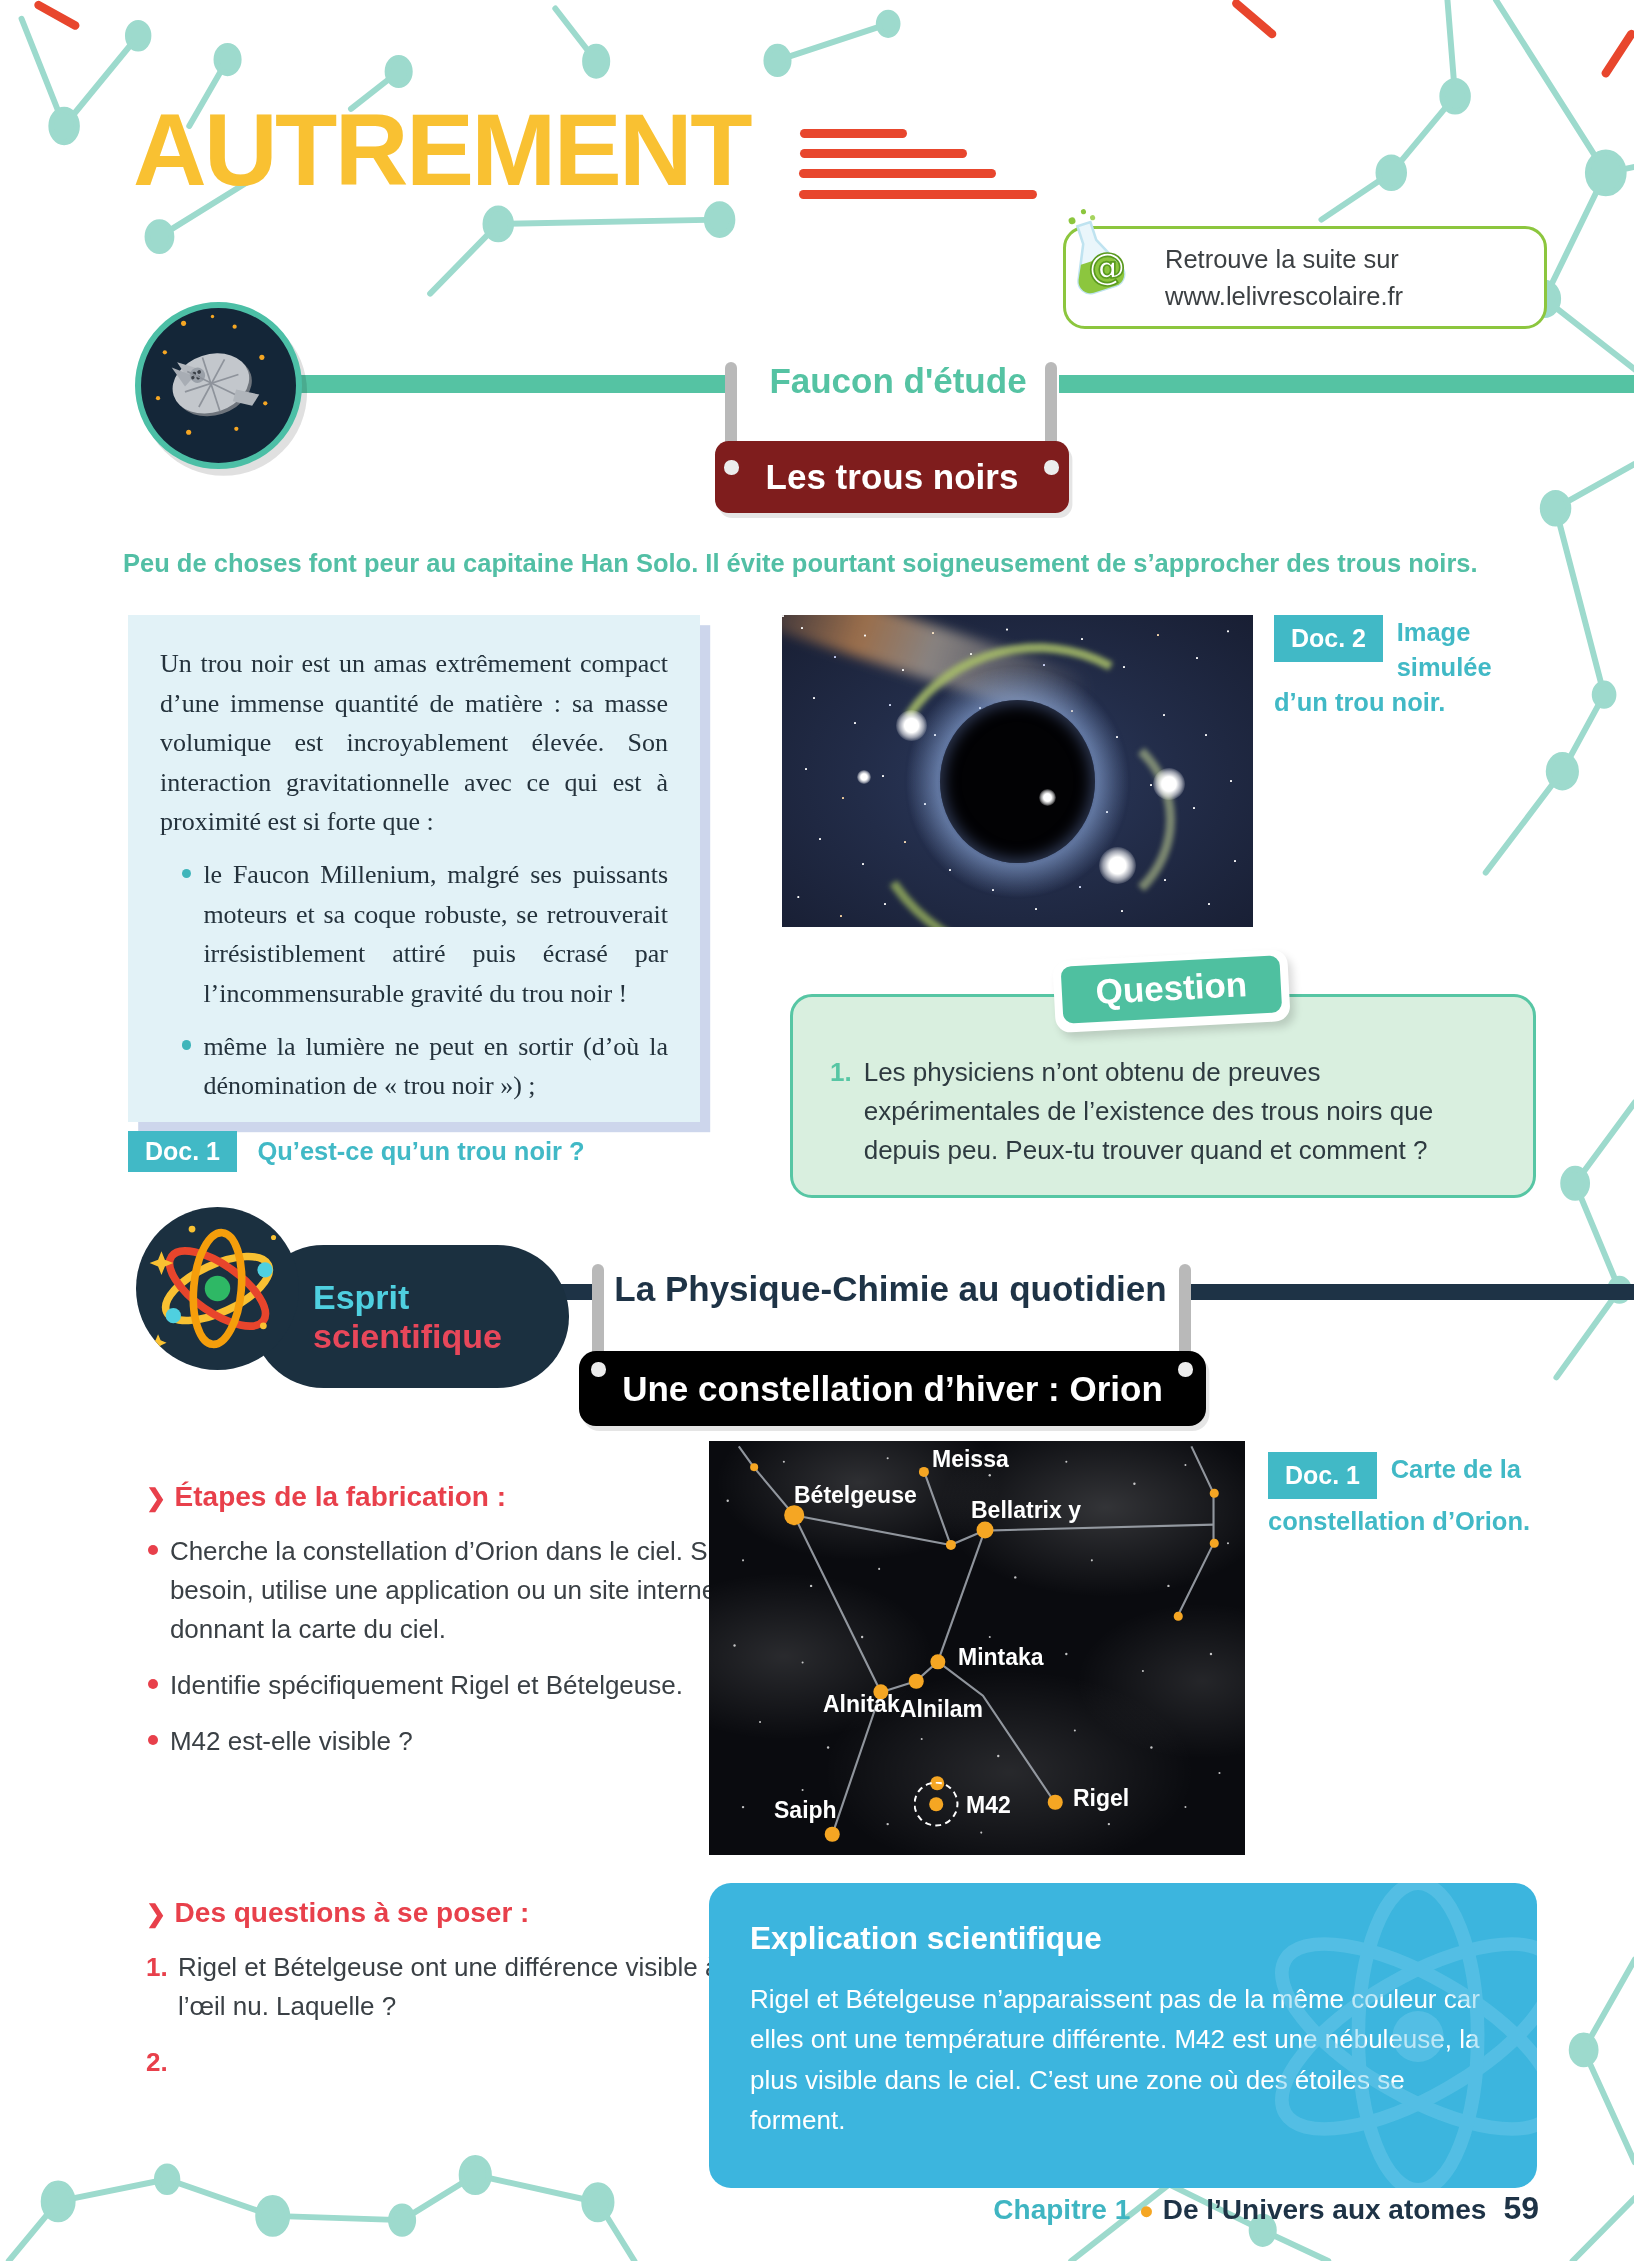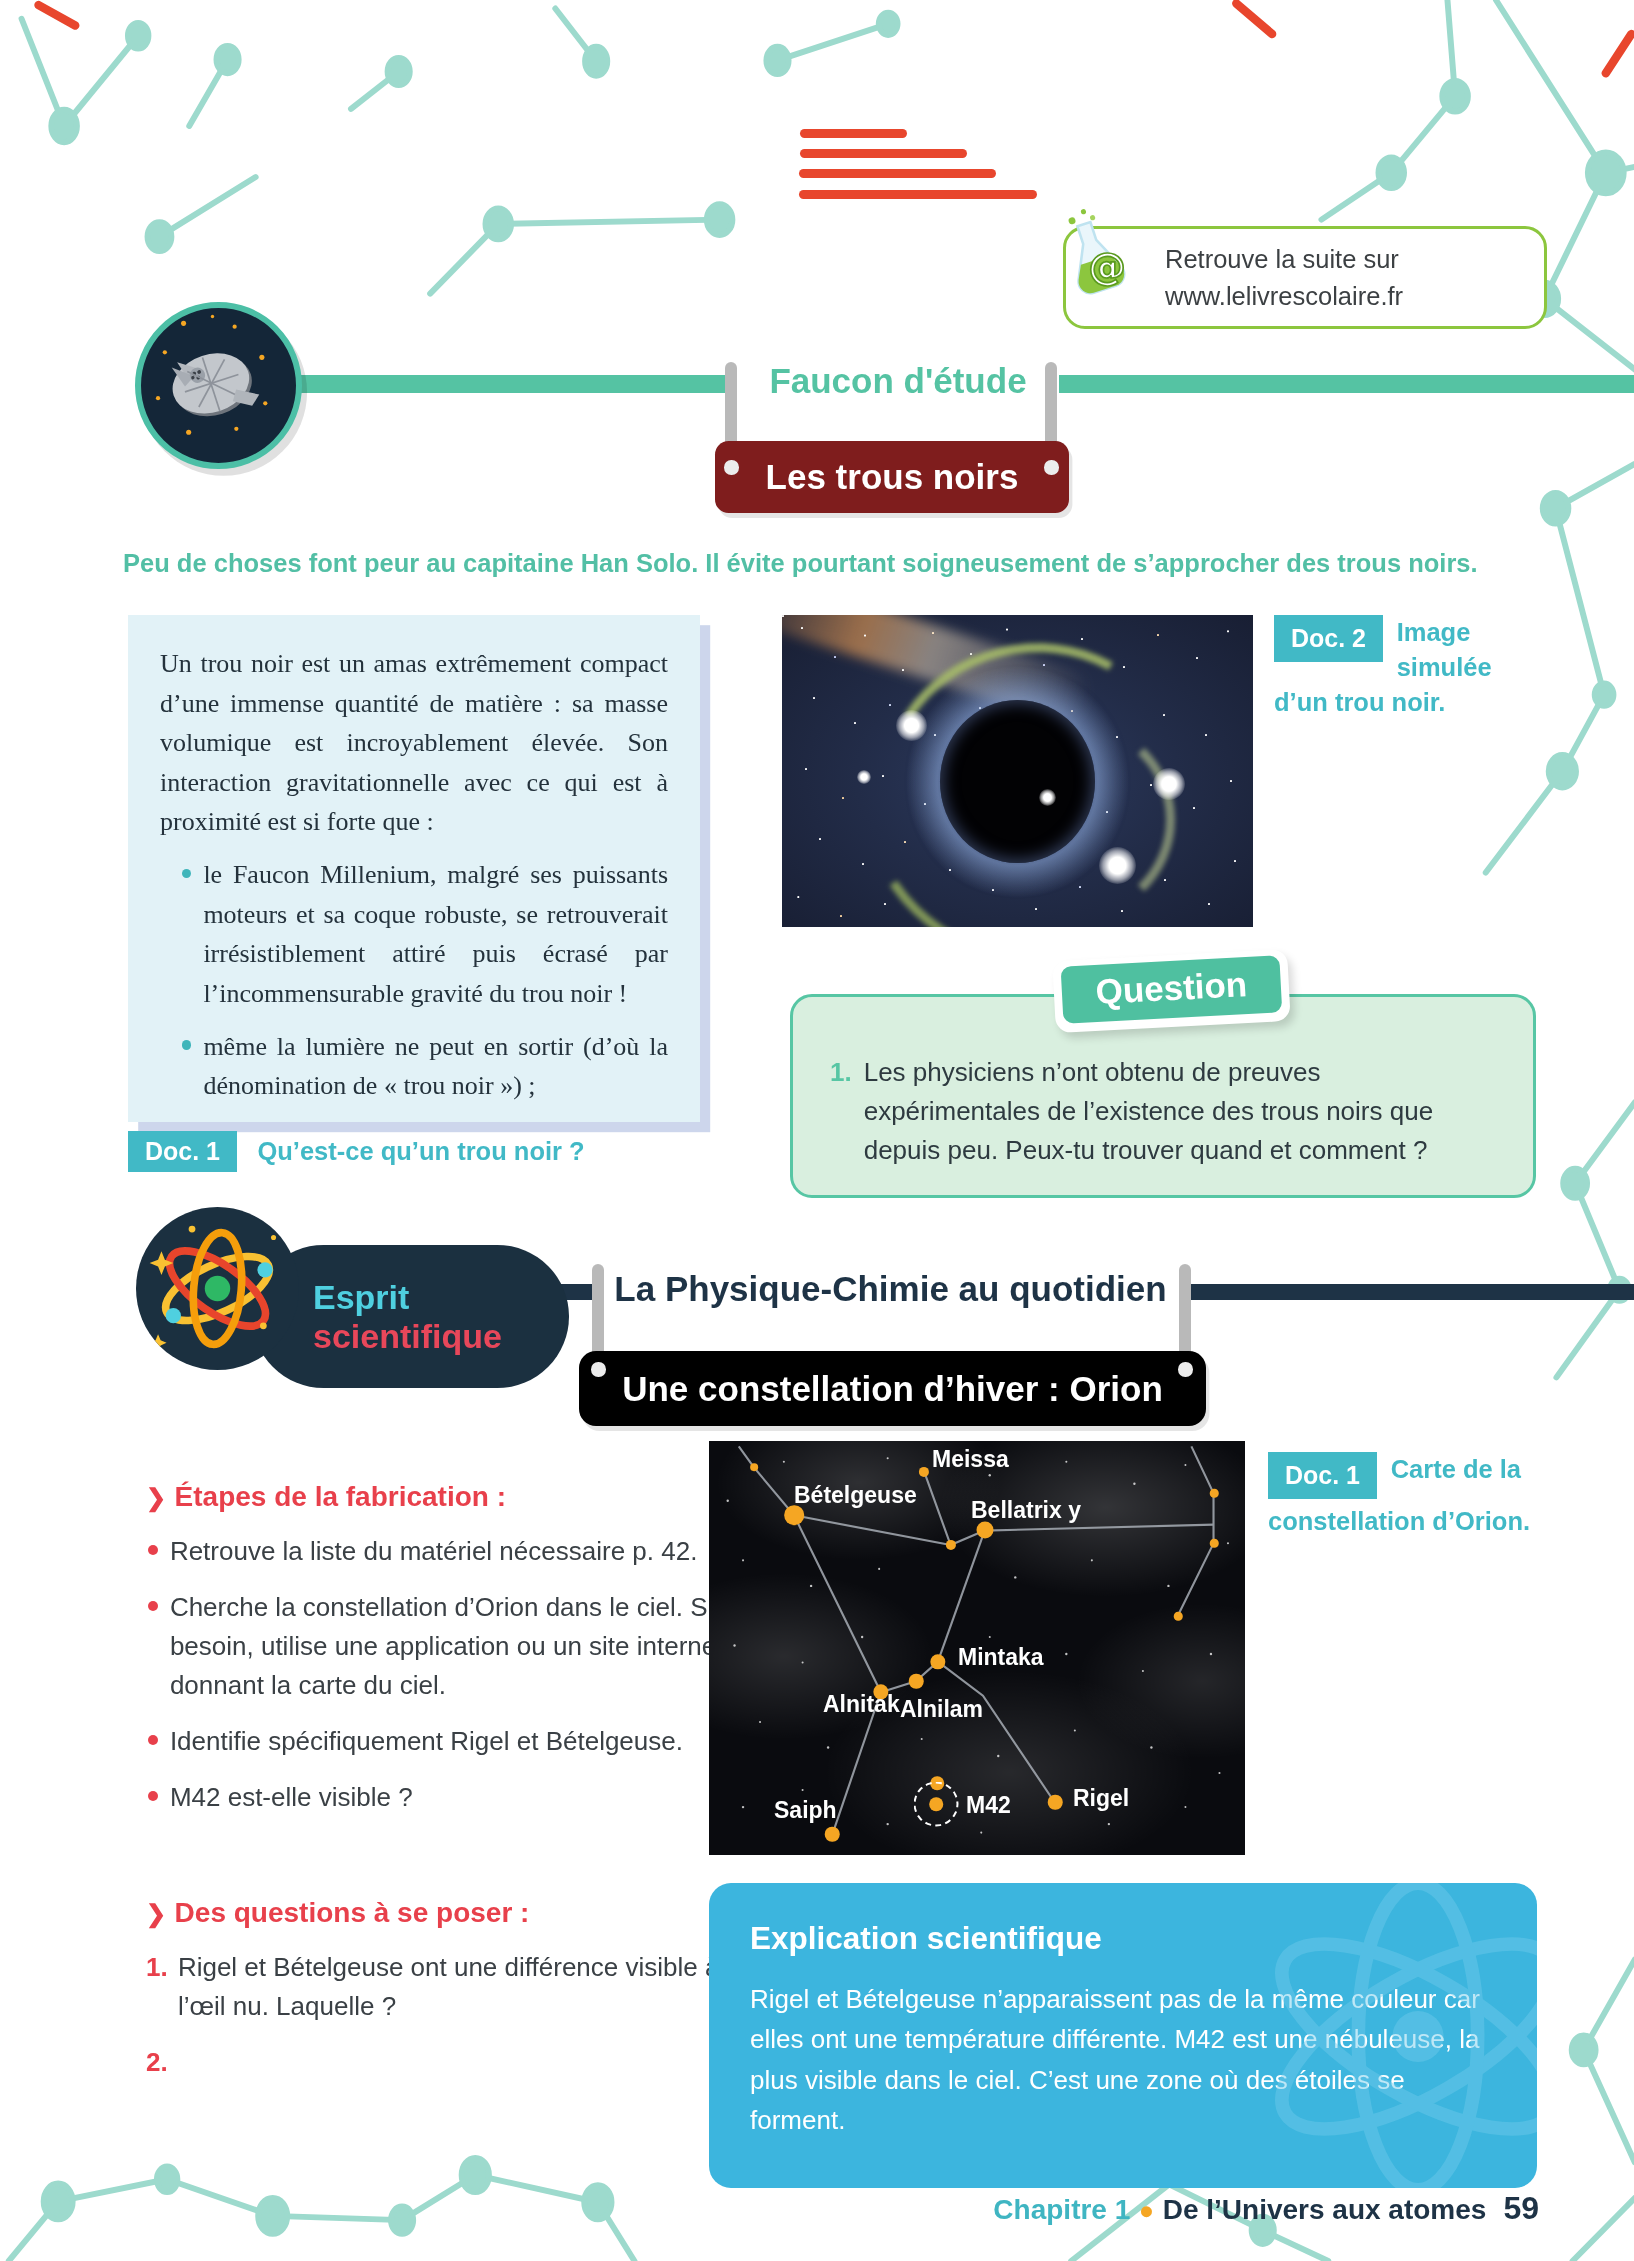--- a/index.html
+++ b/index.html
@@ -215,20 +215,21 @@
         <ellipse cx="1483" cy="2620" rx="13" ry="16"></ellipse>
       <line x1="1847" y1="2656" x2="1920" y2="2582"></line>
     </g>
     <g stroke="#e8462d" stroke-width="10" stroke-linecap="round">
       <line x1="45" y1="6" x2="88" y2="30"></line>
       <line x1="1452" y1="4" x2="1494" y2="40"></line>
       <line x1="1916" y1="40" x2="1886" y2="86"></line>
     </g>
   </svg>
 
+  <div class="abs main-title">AUTREMENT</div>
   <div class="red-line" style="left:800px;top:129px;width:107px;"></div>
   <div class="red-line" style="left:800px;top:149px;width:167px;"></div>
   <div class="red-line" style="left:799px;top:169px;width:197px;"></div>
   <div class="red-line" style="left:799px;top:190px;width:238px;"></div>
 
   <div class="abs site-badge">
     <svg class="flask" viewBox="0 0 96 110">
       <g transform="rotate(-18 48 60)">
         <path d="M40 18 L56 18 L56 40 L74 78 A14 14 0 0 1 62 98 L34 98 A14 14 0 0 1 22 78 L40 40 Z" fill="#eaf6fb" stroke="#bfe3f0" stroke-width="3"></path>
         <path d="M30 62 L66 62 L74 78 A14 14 0 0 1 62 98 L34 98 A14 14 0 0 1 22 78 Z" fill="#8cc63e"></path>
@@ -364,24 +365,20 @@
   <div class="abs kicker-navy">La Physique-Chimie au quotidien</div>
   <div class="pin" style="left:592px;top:1264px;height:111px;"></div>
   <div class="pin" style="left:1179px;top:1264px;height:111px;"></div>
   <div class="abs banner-navy">Une constellation d’hiver : Orion</div>
   <div class="pin-cap" style="left:591px;top:1362px;"></div>
   <div class="pin-cap" style="left:1178px;top:1362px;"></div>
 
   <div class="abs list-col" style="top:1481px;">
     <div class="list-title">
       <span class="arrow">❯</span><span>Étapes de la fabrication :</span>
-    </div>
-    <div class="li-row">
-      <span class="li-dot"></span>
-      <span>Retrouve la liste du matériel nécessaire p. 42.</span>
     </div>
     <div class="li-row">
       <span class="li-dot"></span>
       <span>Cherche la constellation d’Orion dans le ciel. Si besoin, utilise une application ou un site internet donnant la carte du ciel.</span>
     </div>
     <div class="li-row">
       <span class="li-dot"></span>
       <span>Identifie spécifiquement Rigel et Bételgeuse.</span>
     </div>
     <div class="li-row">

